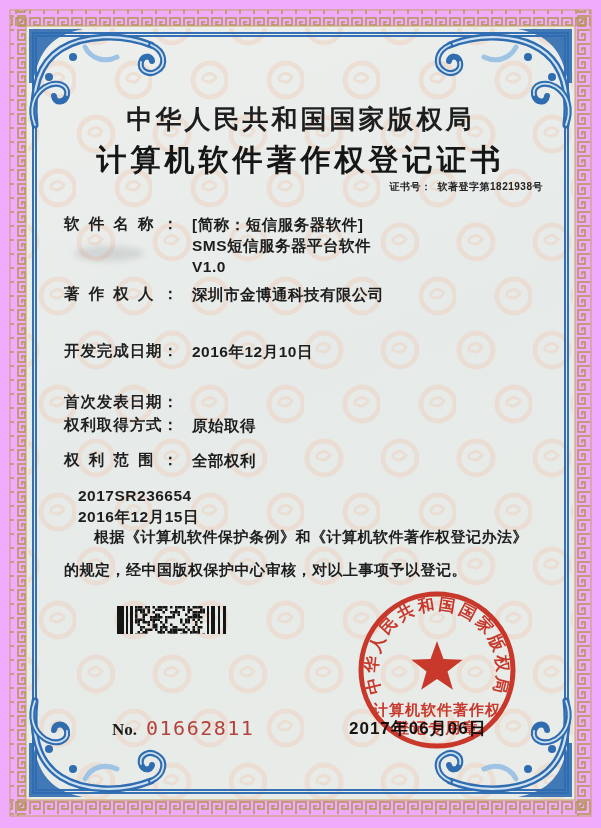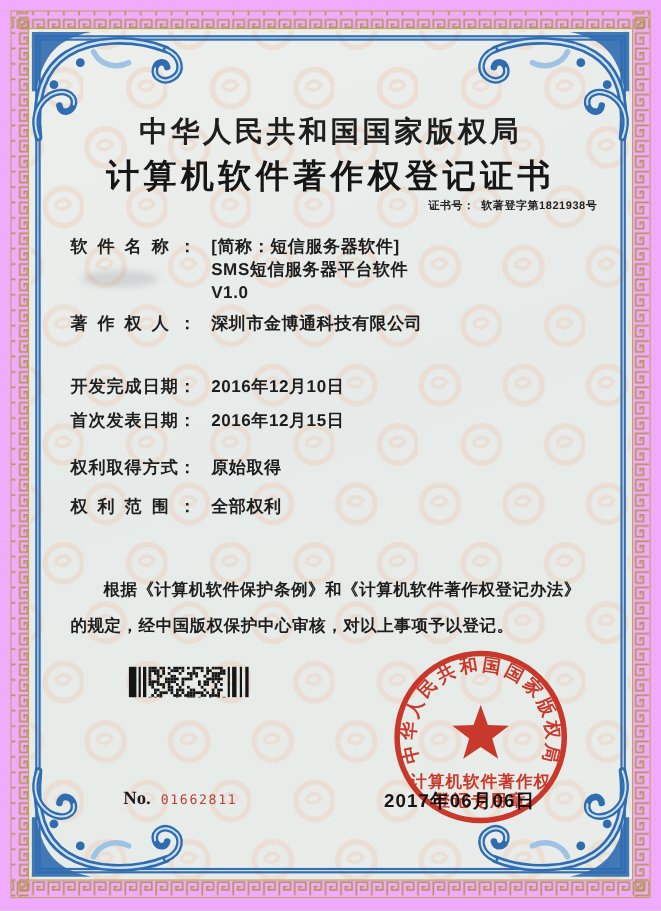--- a/index.html
+++ b/index.html
@@ -47,21 +47,21 @@
   .row .label{
     width:114px; flex:0 0 114px;
     text-align:justify; text-align-last:justify;
     font-weight:700; font-size:15.5px; color:#1f1f1f;
   }
   .row .value{
     margin-left:14px; font-weight:600; font-size:15.5px;
     letter-spacing:0.5px; color:#1d1d1d; line-height:21px;
   }
   .r-name{top:214px;} .r-holder{top:284px;}
-  .r-dev{top:341px;} .r-pub{top:372px;} .r-acq{top:415px;}
+  .r-dev{top:341px;} .r-pub{top:392px;flex-direction:column;} .r-acq{top:415px;}
   .r-scope{top:450px;} .r-reg{top:485px;}
 
   .statement{
     position:absolute; left:64px; top:520px; width:478px;
     font-size:15px; font-weight:600; line-height:33px;
     text-indent:2em; color:#1d1d1d; letter-spacing:0.5px;
   }
 
   .smudge{
     position:absolute; left:74px; top:246px; width:70px; height:15px;
@@ -69,21 +69,21 @@
   }
 
   .barcode{position:absolute; left:117px; top:606px;}
 
   .serial{position:absolute; left:112px; top:716px; display:flex; align-items:baseline;}
   .serial .prefix{
     font-family:"Liberation Serif", serif; font-weight:700; font-size:17px; color:#1a1a1a;
   }
   .serial .number{
     margin-left:9px; font-family:"DejaVu Sans Mono", monospace;
-    font-size:12px; letter-spacing:1.5px; color:#b5413c;
+    font-size:20px; letter-spacing:1.5px; color:#b5413c;
   }
 
   .seal{
     position:absolute; left:348px; top:584px;
     mix-blend-mode:multiply; opacity:0.92; pointer-events:none; z-index:5;
   }
   .seal text{
     font-family:"Liberation Serif", serif; font-weight:700; fill:#d92b1d;
   }
   .seal-date{
@@ -190,20 +190,21 @@
   </div>
   <div class="row r-acq">
     <div class="label">权利取得方式：</div>
     <div class="value">原始取得</div>
   </div>
   <div class="row r-scope">
     <div class="label">权利范围：</div>
     <div class="value">全部权利</div>
   </div>
   <div class="row r-reg">
+    <div class="value">2017SR236654</div>
   </div>
 
   <div class="statement">根据《计算机软件保护条例》和《计算机软件著作权登记办法》的规定，经中国版权保护中心审核，对以上事项予以登记。</div>
 
   <svg class="barcode" width="112" height="28">
     <rect x="0" y="0" width="7" height="28" fill="#151515"></rect>
     <rect x="9" y="0" width="2" height="28" fill="#151515"></rect>
     <rect x="13" y="0" width="3" height="28" fill="#151515"></rect>
     <g class="noise">
         <rect x="18" y="0" width="2.5" height="2.5" fill="#151515"></rect>

